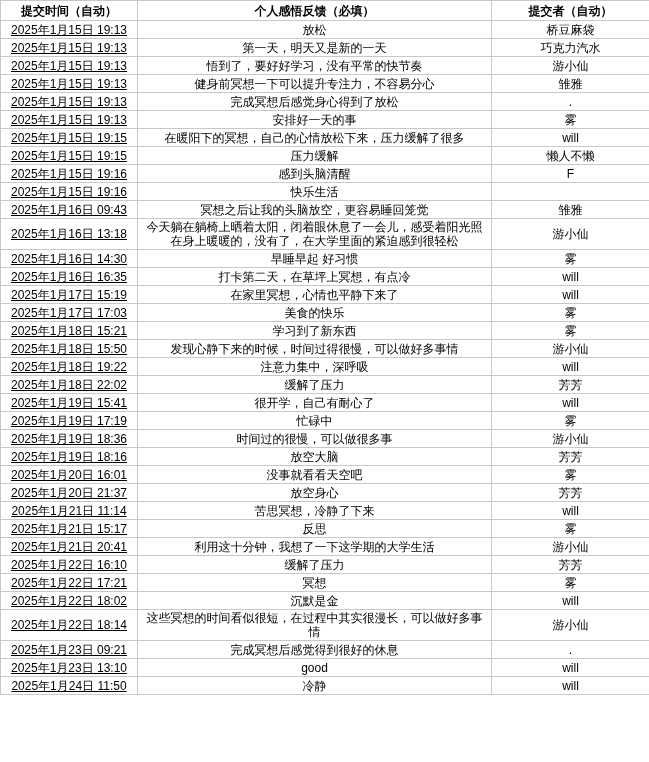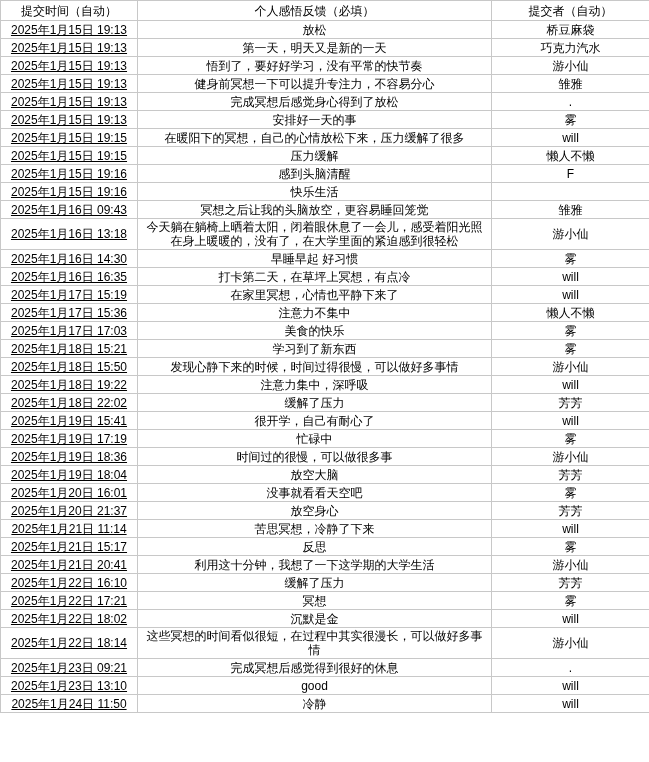--- a/index.html
+++ b/index.html
@@ -26,21 +26,21 @@
     border: 1px solid #c8c8c8;
     text-align: center;
     vertical-align: middle;
     padding: 1px 3px;
     height: 15px;
     line-height: 14px;
     overflow: hidden;
     word-break: break-all;
   }
   table.sheet th {
-    font-weight: normal;
+    font-weight: bold;
     height: 17px;
   }
   table.sheet td.c0 {
     white-space: nowrap;
     text-decoration: underline;
   }
 </style>
 </head>
 <body>
 
@@ -127,25 +127,20 @@
         <td class="c0">2025年1月16日 16:35</td>
         <td class="c1">打卡第二天，在草坪上冥想，有点冷</td>
         <td class="c2">will</td>
       </tr>
       <tr>
         <td class="c0">2025年1月17日 15:19</td>
         <td class="c1">在家里冥想，心情也平静下来了</td>
         <td class="c2">will</td>
       </tr>
       <tr>
-        <td class="c0">2025年1月17日 15:36</td>
-        <td class="c1">注意力不集中</td>
-        <td class="c2">懒人不懒</td>
-      </tr>
-      <tr>
         <td class="c0">2025年1月17日 17:03</td>
         <td class="c1">美食的快乐</td>
         <td class="c2">雾</td>
       </tr>
       <tr>
         <td class="c0">2025年1月18日 15:21</td>
         <td class="c1">学习到了新东西</td>
         <td class="c2">雾</td>
       </tr>
       <tr>
@@ -172,21 +167,21 @@
         <td class="c0">2025年1月19日 17:19</td>
         <td class="c1">忙碌中</td>
         <td class="c2">雾</td>
       </tr>
       <tr>
         <td class="c0">2025年1月19日 18:36</td>
         <td class="c1">时间过的很慢，可以做很多事</td>
         <td class="c2">游小仙</td>
       </tr>
       <tr>
-        <td class="c0">2025年1月19日 18:04</td>
+        <td class="c0">2025年1月19日 18:16</td>
         <td class="c1">放空大脑</td>
         <td class="c2">芳芳</td>
       </tr>
       <tr>
         <td class="c0">2025年1月20日 16:01</td>
         <td class="c1">没事就看看天空吧</td>
         <td class="c2">雾</td>
       </tr>
       <tr>
         <td class="c0">2025年1月20日 21:37</td>

